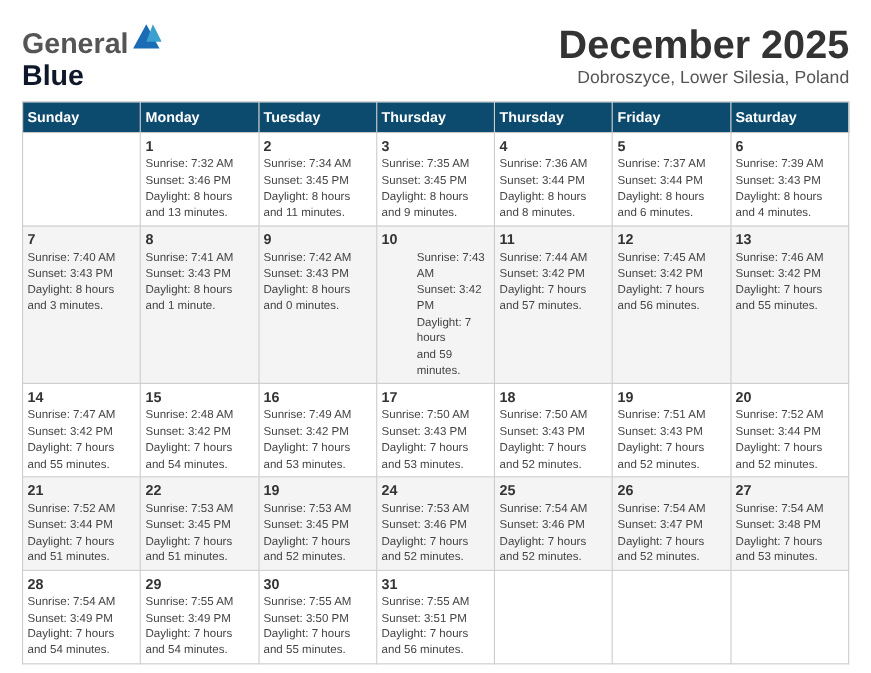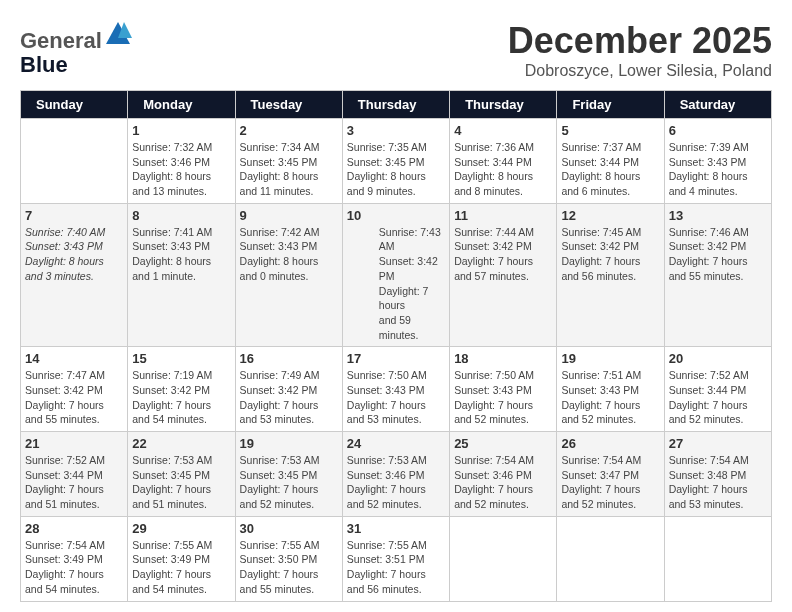--- a/index.html
+++ b/index.html
@@ -14,21 +14,21 @@
       display: flex;
       justify-content: space-between;
       align-items: flex-start;
       margin-bottom: 10px;
     }
     .logo {
       display: flex;
       align-items: center;
     }
     .logo-text {
-      font-size: 22px;
+      font-size: 26px;
       font-weight: bold;
       line-height: 1.1;
     }
     .logo-general { color: #555; }
     .logo-blue { color: #0f172a; }
     .logo-icon {
       width: 28px;
       height: 28px;
       margin-left: 2px;
     }
@@ -43,23 +43,23 @@
     .subtitle {
       font-size: 16px;
       color: #555;
     }
     table {
       width: 100%;
       border-collapse: collapse;
       font-size: 11px;
     }
     thead tr th {
-      background-color: #0f172a;
+      background-color: #0c4a6e;
       color: #fff;
-      padding: 6px 15px;
+      padding: 6px 4px;
       text-align: left;
       font-size: 13px;
       font-weight: bold;
       border: 1px solid #ccc;
     }
     tbody tr td {
       border: 1px solid #ccc;
       vertical-align: top;
       padding: 4px;
       height: 80px;
@@ -167,21 +167,21 @@
           <span class="day-number">6</span>
           <div class="day-info" style="white-space: pre-line;">Sunrise: 7:39 AM
 Sunset: 3:43 PM
 Daylight: 8 hours
 and 4 minutes.</div>
         </td>
       </tr>
       <tr>
         <td>
           <span class="day-number">7</span>
-          <div class="day-info" style="white-space: pre-line; font-style: italic;">Sunrise: 7:40 AM
+          <div class="day-info" style="white-space: pre-line;">Sunrise: 7:40 AM
 Sunset: 3:43 PM
 Daylight: 8 hours
 and 3 minutes.</div>
         </td>
         <td>
           <span class="day-number">8</span>
           <div class="day-info" style="white-space: pre-line;">Sunrise: 7:41 AM
 Sunset: 3:43 PM
 Daylight: 8 hours
 and 1 minute.</div>
@@ -225,21 +225,21 @@
       <tr>
         <td>
           <span class="day-number">14</span>
           <div class="day-info" style="white-space: pre-line;">Sunrise: 7:47 AM
 Sunset: 3:42 PM
 Daylight: 7 hours
 and 55 minutes.</div>
         </td>
         <td>
           <span class="day-number">15</span>
-          <div class="day-info" style="white-space: pre-line;">Sunrise: 7:19 AM
+          <div class="day-info" style="white-space: pre-line;">Sunrise: 2:48 AM
 Sunset: 3:42 PM
 Daylight: 7 hours
 and 54 minutes.</div>
         </td>
         <td>
           <span class="day-number">16</span>
           <div class="day-info" style="white-space: pre-line;">Sunrise: 7:49 AM
 Sunset: 3:42 PM
 Daylight: 7 hours
 and 53 minutes.</div>

